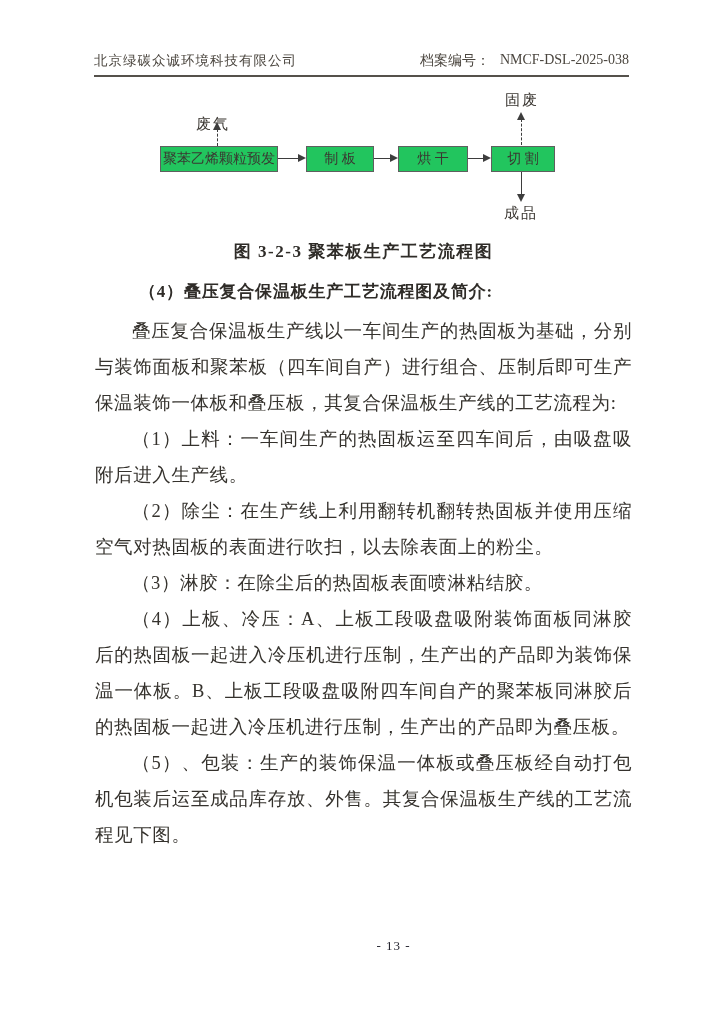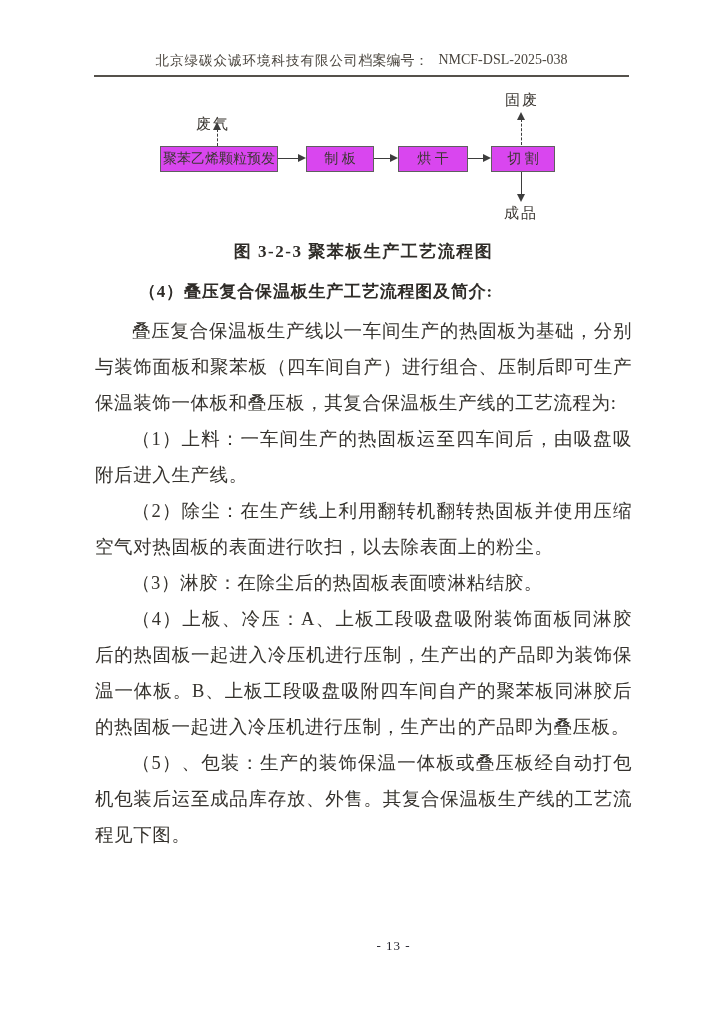--- a/index.html
+++ b/index.html
@@ -14,21 +14,21 @@
 
   
   .header {
     position: absolute;
     left: 94px;
     top: 42px;
     width: 535px;
     height: 28px;
     border-bottom: 2px solid #55514b;
     display: flex;
-    justify-content: center;
+    justify-content: space-between;
     align-items: flex-end;
     padding-bottom: 5px;
     box-sizing: content-box;
     color: #4a453e;
   }
   .header-company {
     font-size: 13.5px;
     letter-spacing: 1px;
   }
   .header-archive {
@@ -40,21 +40,21 @@
   
   .flowchart { position: absolute; left: 0; top: 0; width: 723px; height: 235px; }
   .fc-box {
     position: absolute;
     height: 24px;
     line-height: 24px;
     border: 1px solid #5f5f5f;
     text-align: center;
     font-size: 14px;
     color: #3a3631;
-    background: #d946ef;
+    background: #22c55e;
     white-space: nowrap;
   }
   .fc-label {
     position: absolute;
     font-size: 15px;
     color: #3a3631;
     white-space: nowrap;
     letter-spacing: 2px;
   }
   .hline { position: absolute; height: 0; border-top: 1.5px solid #3d3d3d; }

